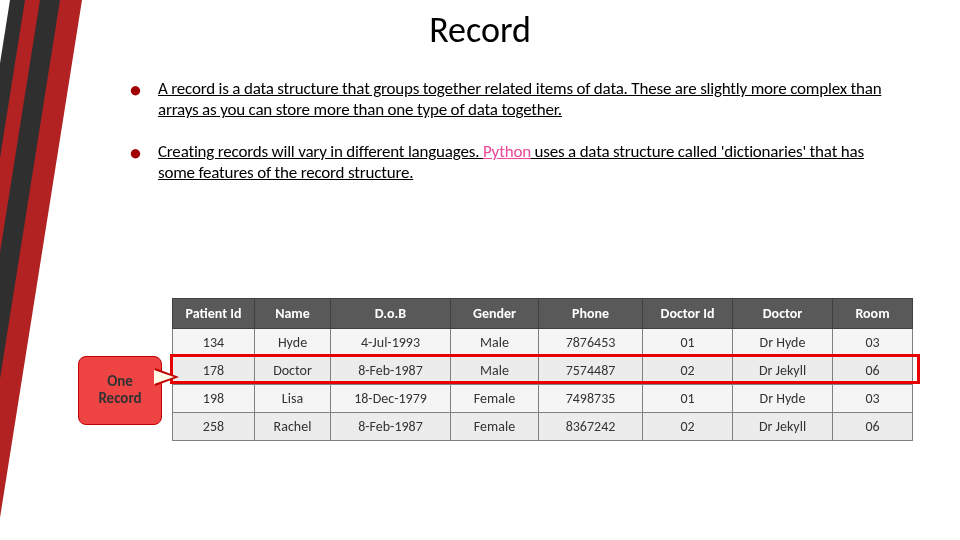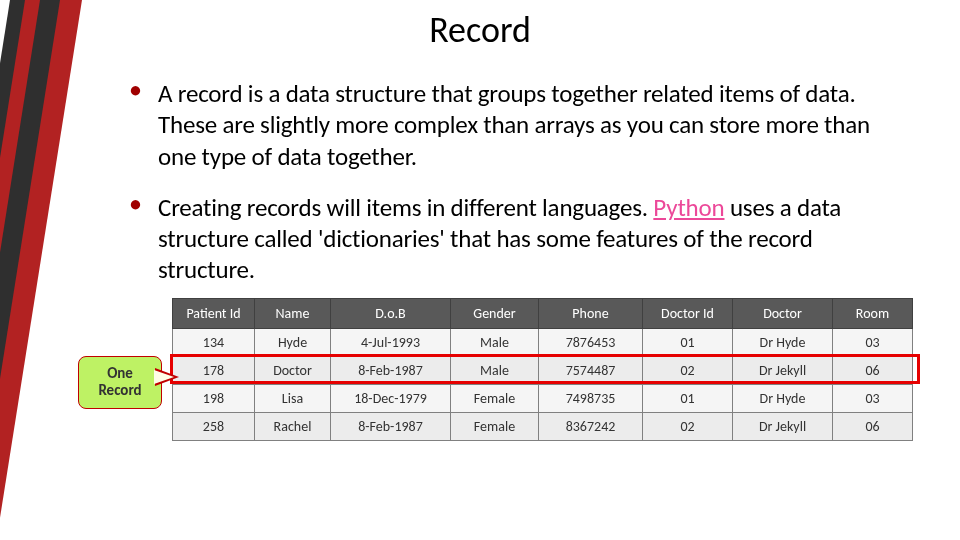--- a/index.html
+++ b/index.html
@@ -57,23 +57,24 @@
   }
   .bullet-dot {
     flex: 0 0 28px;
     font-size: 22px;
     line-height: 24px;
     color: #a00000;
     font-weight: bold;
   }
   .bullet-text {
     flex: 1;
-    font-size: 25px;
+    font-size: 17px;
     line-height: 1.25;
     letter-spacing: -0.2px;
+    text-decoration: underline;
   }
   .bullet-text a {
     color: #ec4899;
     text-decoration: underline;
   }
 
   .table-area {
     position: absolute;
     top: 298px;
     left: 130px;
@@ -82,24 +83,24 @@
   }
 
   .callout {
     position: absolute;
     left: -52px;
     top: 58px;
     z-index: 5;
   }
   .callout-box {
     position: relative;
-    background: #bef264;
+    background: #ef4444;
     border: 1.5px solid #c00000;
     border-radius: 8px;
-    padding: 8px 10px;
+    padding: 16px 10px;
     font-size: 15px;
     font-weight: 600;
     color: #333;
     line-height: 1.15;
     text-align: center;
     width: 62px;
   }
   .callout-arrow {
     position: absolute;
     left: 78px;
@@ -129,21 +130,21 @@
   table.records {
     border-collapse: collapse;
     width: 740px;
     margin-left: 42px;
     font-size: 14px;
     table-layout: fixed;
   }
   table.records th {
     background: #595959;
     color: #fff;
-    font-weight: 400;
+    font-weight: 700;
     border: 1px solid #404040;
     padding: 6px 4px;
     text-align: center;
   }
   table.records td {
     border: 1px solid #808080;
     padding: 5px 0;
     text-align: center;
     background: #f5f5f5;
     color: #333;
@@ -186,21 +187,21 @@
 <div class="title">Record</div>
 
 <div class="content">
   <div class="bullet-row">
     <div class="bullet-dot">•</div>
     <div class="bullet-text">A record is a data structure that groups together related items of data. These are slightly more complex than arrays as you can store more than one type of data together.</div>
   </div>
   <div class="bullet-row">
     <div class="bullet-dot">•</div>
     <div class="bullet-text">
-      <span>Creating records will items in different languages. </span><a href="#">Python</a><span> uses a data structure called 'dictionaries' that has some features of the record structure.</span>
+      <span>Creating records will vary in different languages. </span><a href="#">Python</a><span> uses a data structure called 'dictionaries' that has some features of the record structure.</span>
     </div>
   </div>
 </div>
 
 <div class="table-area">
 
   <div class="callout">
     <div class="callout-box">
       <span>One</span><br>
       <span>Record</span>

